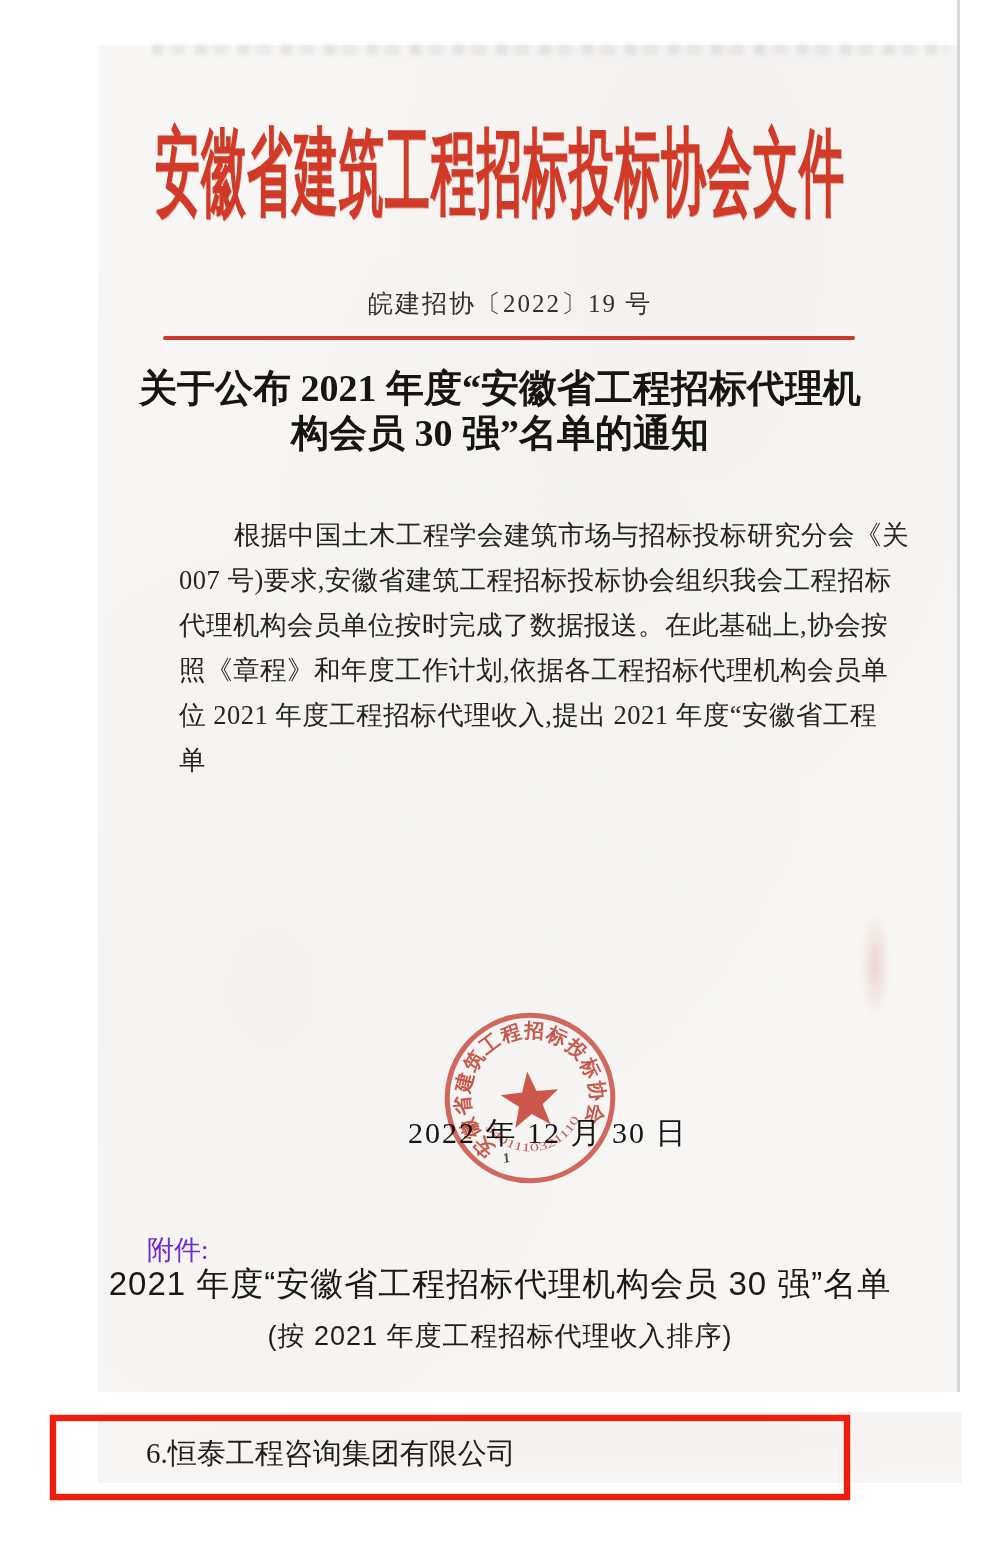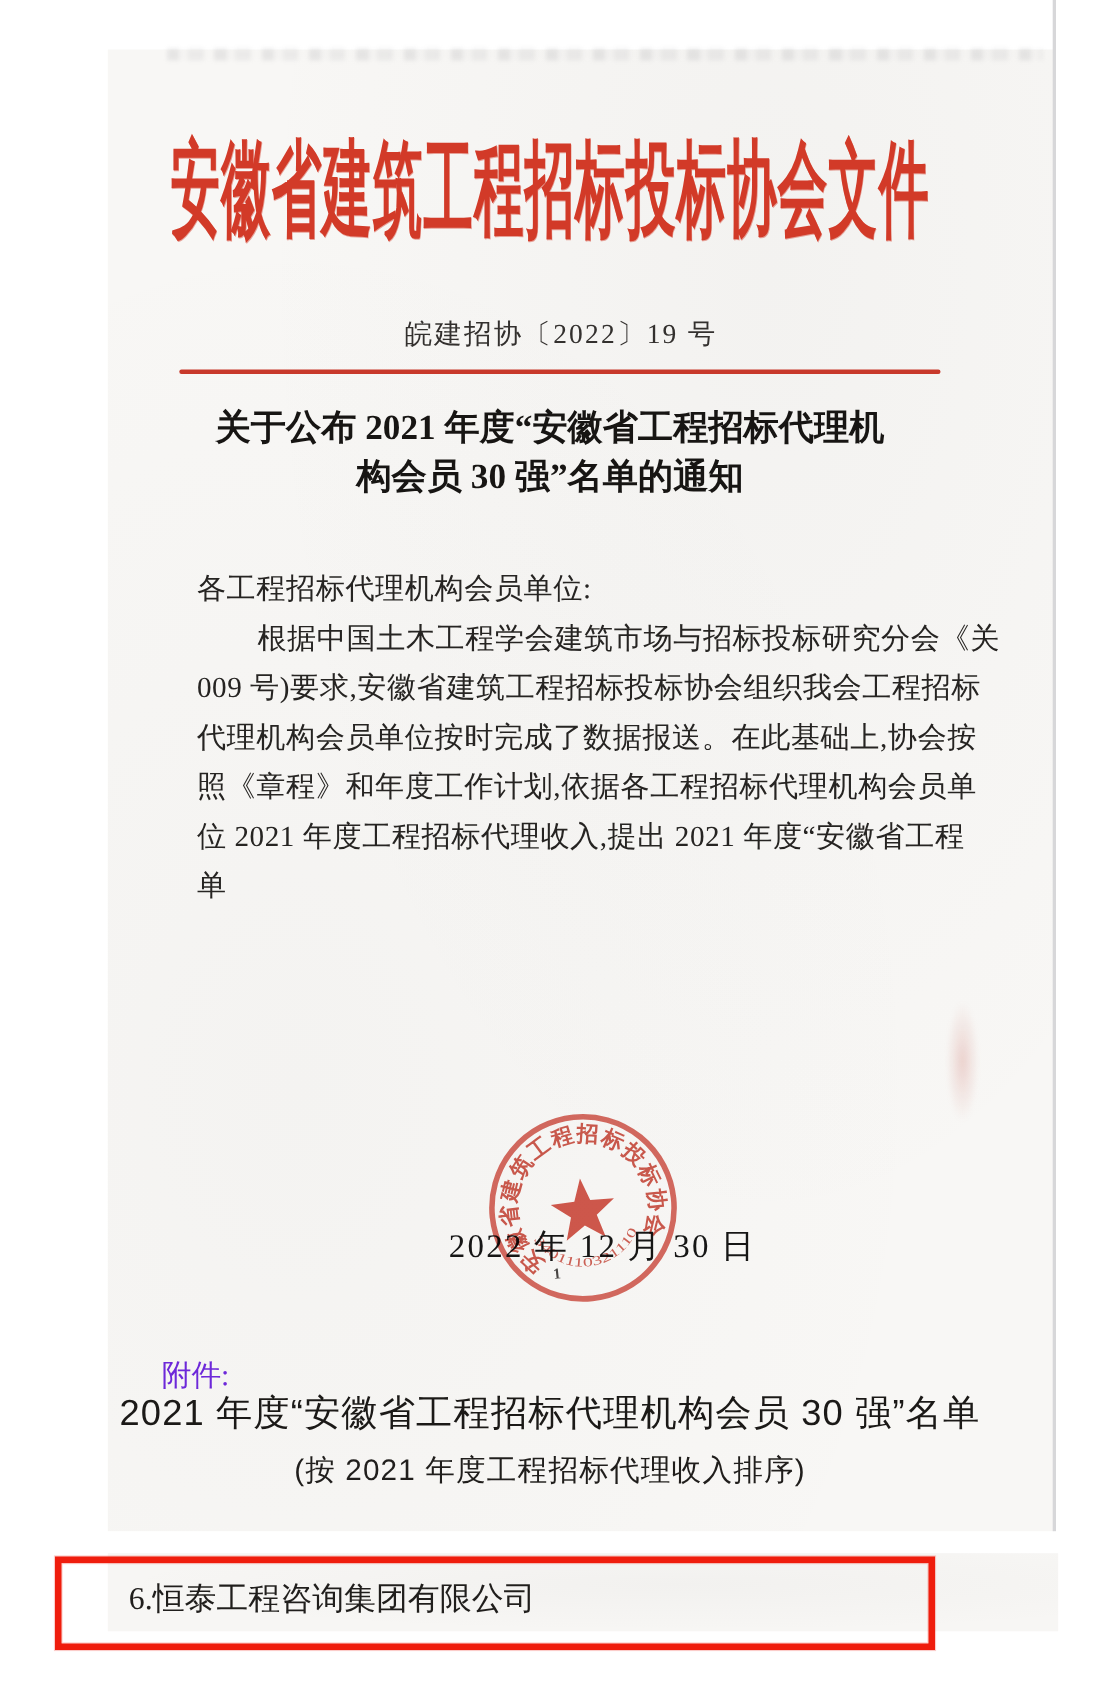--- a/index.html
+++ b/index.html
@@ -55,21 +55,21 @@
   .doc-number {
     left:150px; top:287px; width:720px;
     text-align:center; font-size:25px; color:#33302e; letter-spacing:2px;
   }
   .red-divider {
     left:163px; top:336px; width:692px; height:4px;
     background:#c8392b; border-radius:2px;
   }
   .notice-title {
     left:130px; top:366px; width:740px;
-    text-align:center; font-weight:bold; font-size:32px;
+    text-align:center; font-weight:bold; font-size:38px;
     line-height:45px; color:#171513;
   }
 
   
   .body-text {
     left:179px; top:513px; width:682px;
     font-size:26.5px; line-height:45px; color:#262422;
     letter-spacing:0.5px; white-space:nowrap;
   }
   .body-text .indent { text-indent:55px; }
@@ -94,21 +94,21 @@
     font-size:33px; font-weight:normal; color:#1b1917; letter-spacing:1px;
   }
   .attach-subtitle {
     left:95px; top:1318px; width:810px; text-align:center;
     font-family:"Liberation Sans","DejaVu Sans",sans-serif;
     font-size:27px; font-weight:normal; color:#201e1c; letter-spacing:1px;
   }
 
   
   .company-item {
-    left:117px; top:1434px; font-size:29px; color:#201e1c; z-index:2; white-space:nowrap;
+    left:146px; top:1434px; font-size:29px; color:#201e1c; z-index:2; white-space:nowrap;
   }
   .highlight-box {
     left:50px; top:1415px; width:800px; height:85px;
     border:6px solid #ef1d0d; z-index:5;
     box-shadow:0 0 0 1px rgba(239,29,13,.22), inset 0 0 0 1px rgba(239,29,13,.18);
   }
 
   svg text { font-family:"Liberation Serif","DejaVu Serif",serif; }
 </style>
 </head>
@@ -123,23 +123,22 @@
 <div class="abs letterhead">安徽省建筑工程招标投标协会文件</div>
 <div class="abs doc-number">皖建招协〔2022〕19 号</div>
 <div class="abs red-divider"></div>
 
 <div class="abs notice-title">
   <div>关于公布 2021 年度“安徽省工程招标代理机</div>
   <div>构会员 30 强”名单的通知</div>
 </div>
 
 <div class="abs body-text">
-  <div>各工程招标代理机构会员单位:</div>
   <div class="indent">根据中国土木工程学会建筑市场与招标投标研究分会《关</div>
-  <div>009 号)要求,安徽省建筑工程招标投标协会组织我会工程招标</div>
+  <div>007 号)要求,安徽省建筑工程招标投标协会组织我会工程招标</div>
   <div>代理机构会员单位按时完成了数据报送。在此基础上,协会按</div>
   <div>照《章程》和年度工作计划,依据各工程招标代理机构会员单</div>
   <div>位 2021 年度工程招标代理收入,提出 2021 年度“安徽省工程</div>
   <div>单</div>
 </div>
 
 <div class="abs issue-date">2022 年 12 月 30 日</div>
 
 <svg class="abs official-seal" viewBox="0 0 200 200" xmlns="http://www.w3.org/2000/svg">
   <defs>

